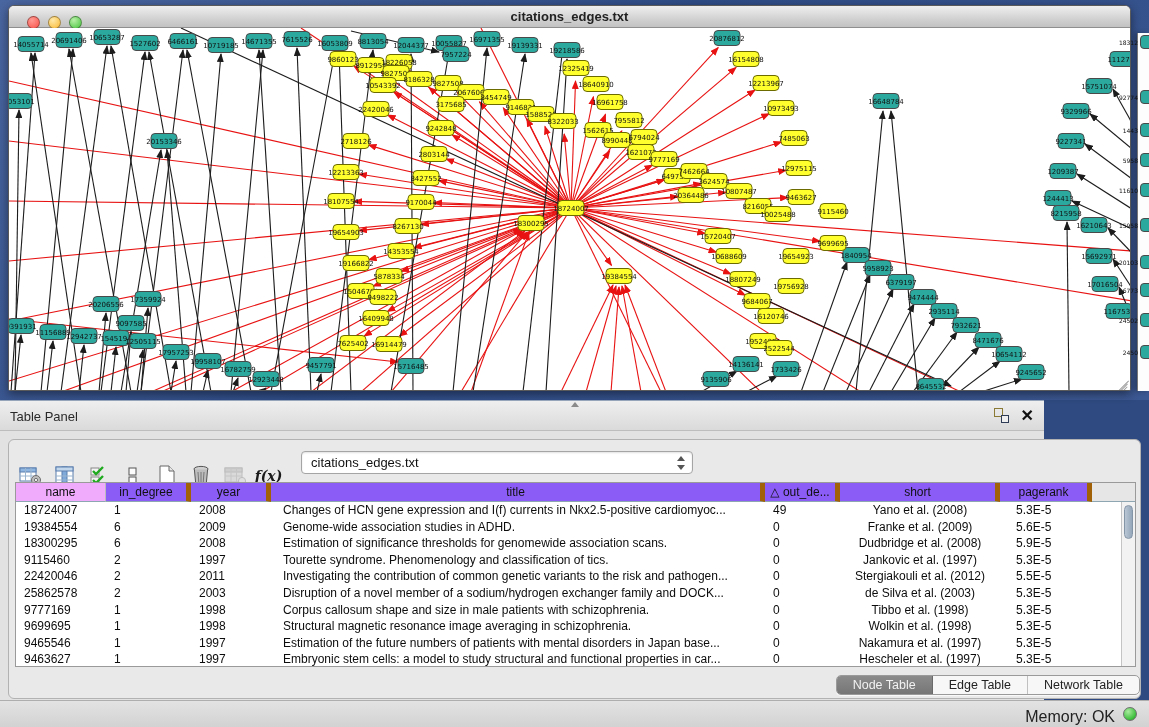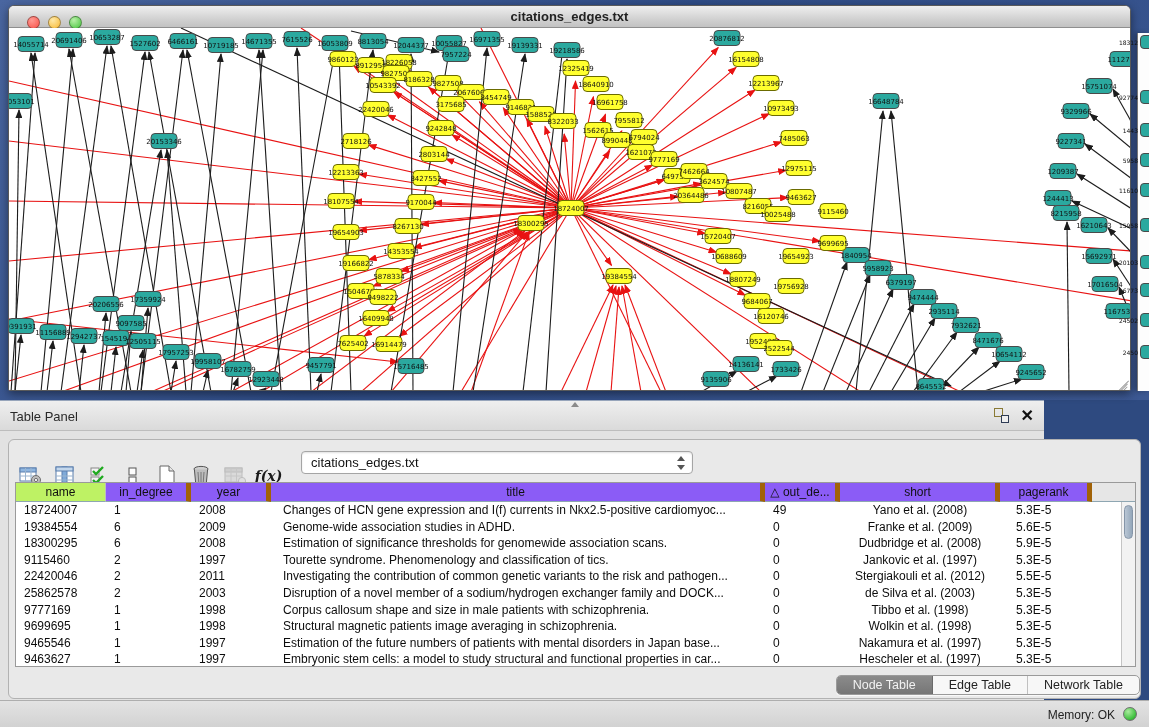--- a/index.html
+++ b/index.html
@@ -72,21 +72,21 @@
   .stepper .dn { position:absolute; bottom:1px; left:0; width:0; height:0;
     border-left:4.5px solid transparent; border-right:4.5px solid transparent; border-top:5px solid #555; }
 
   
   .tbl { position:absolute; left:6px; top:42px; width:1121px; height:185px;
     background:#fff; border:1px solid #9a9a9a; overflow:hidden; }
   .trow { display:grid; grid-template-columns:90px 85px 80px 494px 75px 160px 92px 1fr; }
   .thead .cell { background:#8b5cf6; border-right:5px solid #a16207; border-bottom:1px solid #8ea6b2;
     font-size:12px; color:#111; text-align:center; height:19px; line-height:18px;
     overflow:hidden; white-space:nowrap; }
-  .thead .cell.first { background:#bef264; border-right:1px solid #bdbdbd; }
+  .thead .cell.first { background:#f0abfc; border-right:1px solid #bdbdbd; }
   .thead .cell.last  { background:#e6e6e6; border-right:none; }
   .tbody .trow { height:16.6px; }
   .tbody .cell { font-size:12px; color:#0c0c0c; line-height:16.5px; padding-left:8px;
     overflow:hidden; white-space:nowrap; }
   .tbody .cell.c3 { padding-left:12px; }
   .tbody .cell.c5 { padding-left:0; text-align:center; }
   .tbody .cell.c6 { padding-left:16px; }
   .vscroll { position:absolute; right:0; top:19px; bottom:0; width:14px;
     background:#f2f2f2; border-left:1px solid #c4c4c4; }
   .vthumb { position:absolute; left:2px; top:3px; width:9px; height:34px;
@@ -98,21 +98,21 @@
     background:#f7f7f7; height:20px; box-shadow:0 1px 1px rgba(255,255,255,.8); }
   .tab { font-size:12.5px; color:#222; padding:0 16px; line-height:19px;
     border-right:1px solid #c0c0c0; cursor:default; }
   .tab:last-child { border-right:none; }
   .tab.sel { background:linear-gradient(#8b8b8b,#767676); color:#f2f2f2;
     border-right:1px solid #6a6a6a; }
 
   
   .status-bar { position:absolute; left:0; bottom:0; width:1149px; height:27px;
     background:linear-gradient(#e3e3e3,#d2d2d2); border-top:1px solid #aeaeae; }
-  .mem { position:absolute; right:34px; top:7px; font-size:12px; color:#222; }
+  .mem { position:absolute; right:34px; top:7px; font-size:16px; color:#222; }
   .mem-dot { position:absolute; right:12px; top:6px; width:14px; height:14px; border-radius:50%;
     background:radial-gradient(circle at 35% 30%,#a9eb9e,#3bbf3b 70%,#2a9a2e);
     border:1px solid #6f6f6f; }
 
   
   .er { stroke:#e81212; stroke-width:1.1; fill:none; }
   .ek { stroke:#1c1c1c; stroke-width:1.1; fill:none; }
   .nd-t { fill:#2ba99f; stroke:#4a4a4a; stroke-width:1; }
   .nd-y { fill:#ffff2e; stroke:#6b6b00; stroke-width:1; }
   .nlabel { font-family:"DejaVu Sans", sans-serif; font-size:7px; fill:#111;
@@ -740,21 +740,21 @@
             <div class="cell c3">Corpus callosum shape and size in male patients with schizophrenia.</div>
             <div class="cell c4">0</div>
             <div class="cell c5">Tibbo et al. (1998)</div>
             <div class="cell c6">5.3E-5</div>
             <div class="cell"></div>
           </div>
           <div class="trow">
             <div class="cell c0">9699695</div>
             <div class="cell c1">1</div>
             <div class="cell c2">1998</div>
-            <div class="cell c3">Structural magnetic patients image averaging in schizophrenia.</div>
+            <div class="cell c3">Structural magnetic resonance image averaging in schizophrenia.</div>
             <div class="cell c4">0</div>
             <div class="cell c5">Wolkin et al. (1998)</div>
             <div class="cell c6">5.3E-5</div>
             <div class="cell"></div>
           </div>
           <div class="trow">
             <div class="cell c0">9465546</div>
             <div class="cell c1">1</div>
             <div class="cell c2">1997</div>
             <div class="cell c3">Estimation of the future numbers of patients with mental disorders in Japan base...</div>

